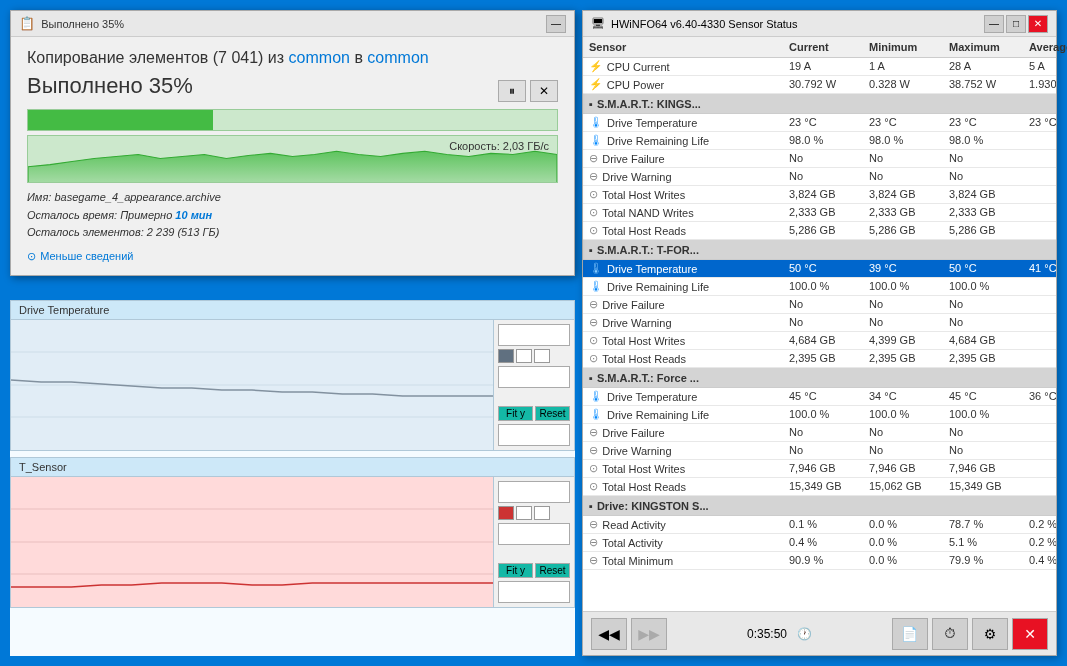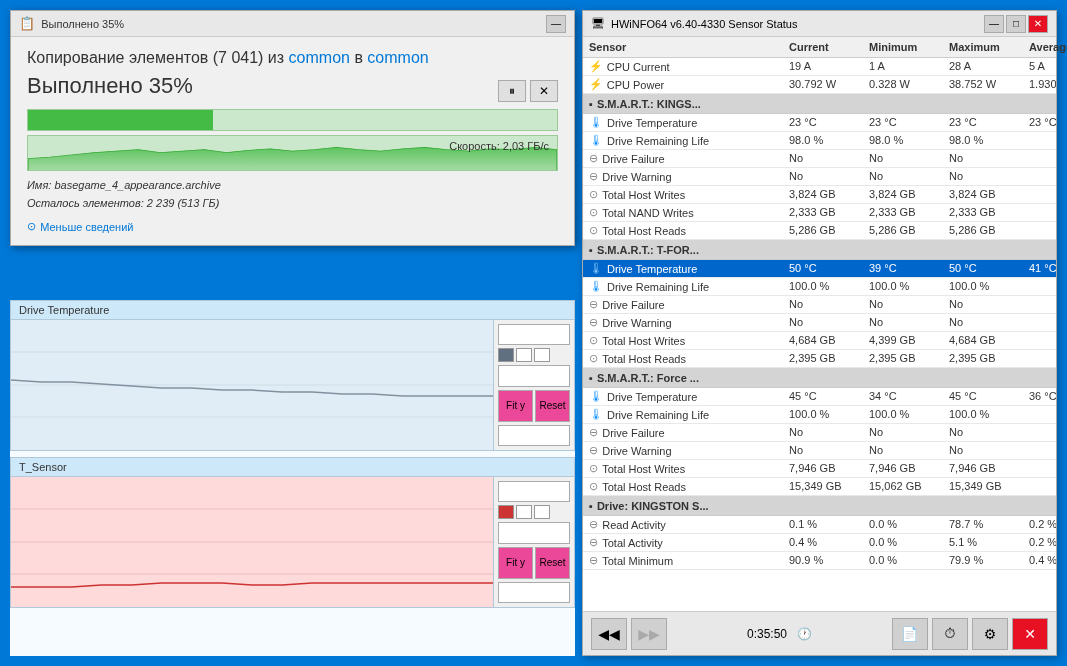--- a/index.html
+++ b/index.html
@@ -85,21 +85,21 @@
       position: relative;
       overflow: hidden;
     }
     .progress-bar-inner {
       height: 100%;
       background: #44bb44;
       width: 35%;
     }
     .graph-area {
       width: 100%;
-      height: 36px;
+      height: 48px;
       background: #cce8cc;
       border: 1px solid #99cc99;
       margin-bottom: 6px;
       overflow: hidden;
       position: relative;
     }
     .graph-line {
       position: absolute;
       bottom: 0;
       left: 0;
@@ -214,22 +214,22 @@
       border: 1px solid #999;
       background: #fff;
     }
     .chart-btn-row {
       display: flex;
       gap: 2px;
       margin-top: auto;
     }
     .chart-btn {
       flex: 1;
-      height: 32px;
-      background: #ec4899;
+      height: 15px;
+      background: #14b8a6;
       border: 1px solid #aaa;
       font-size: 10px;
       cursor: pointer;
       display: flex;
       align-items: center;
       justify-content: center;
     }
     .chart-zero {
       width: 100%;
       height: 22px;
@@ -448,20 +448,24 @@
             <stop offset="0%" stop-color="#44bb44" stop-opacity="0.8"></stop>
             <stop offset="100%" stop-color="#44bb44" stop-opacity="0.3"></stop>
           </linearGradient>
         </defs>
         <polyline fill="url(#graphGrad)" stroke="#33aa33" stroke-width="1" points="0,45 0,30 20,28 40,25 60,22 80,20 100,18 120,22 140,20 160,18 180,22 200,19 220,17 240,20 260,18 280,15 300,18 320,20 340,17 360,15 380,18 400,20 420,17 440,18 460,15 480,18 480,45"></polyline>
       </svg>
       <span class="speed-line">Скорость: 2,03 ГБ/с</span>
     </div>
     <div class="copy-info">
       <div><span>Имя:</span> <span>basegame_4_appearance.archive</span></div>
+      <div>
+        <span>Осталось время: Примерно</span>
+        <span class="highlight">10 мин</span>
+      </div>
       <div><span>Осталось элементов:</span> <span>2 239 (513 ГБ)</span></div>
     </div>
     <div class="less-details">
       <span>⊙</span>
       <span>Меньше сведений</span>
     </div>
   </div>
 </div>
 
 <div class="charts-panel">

